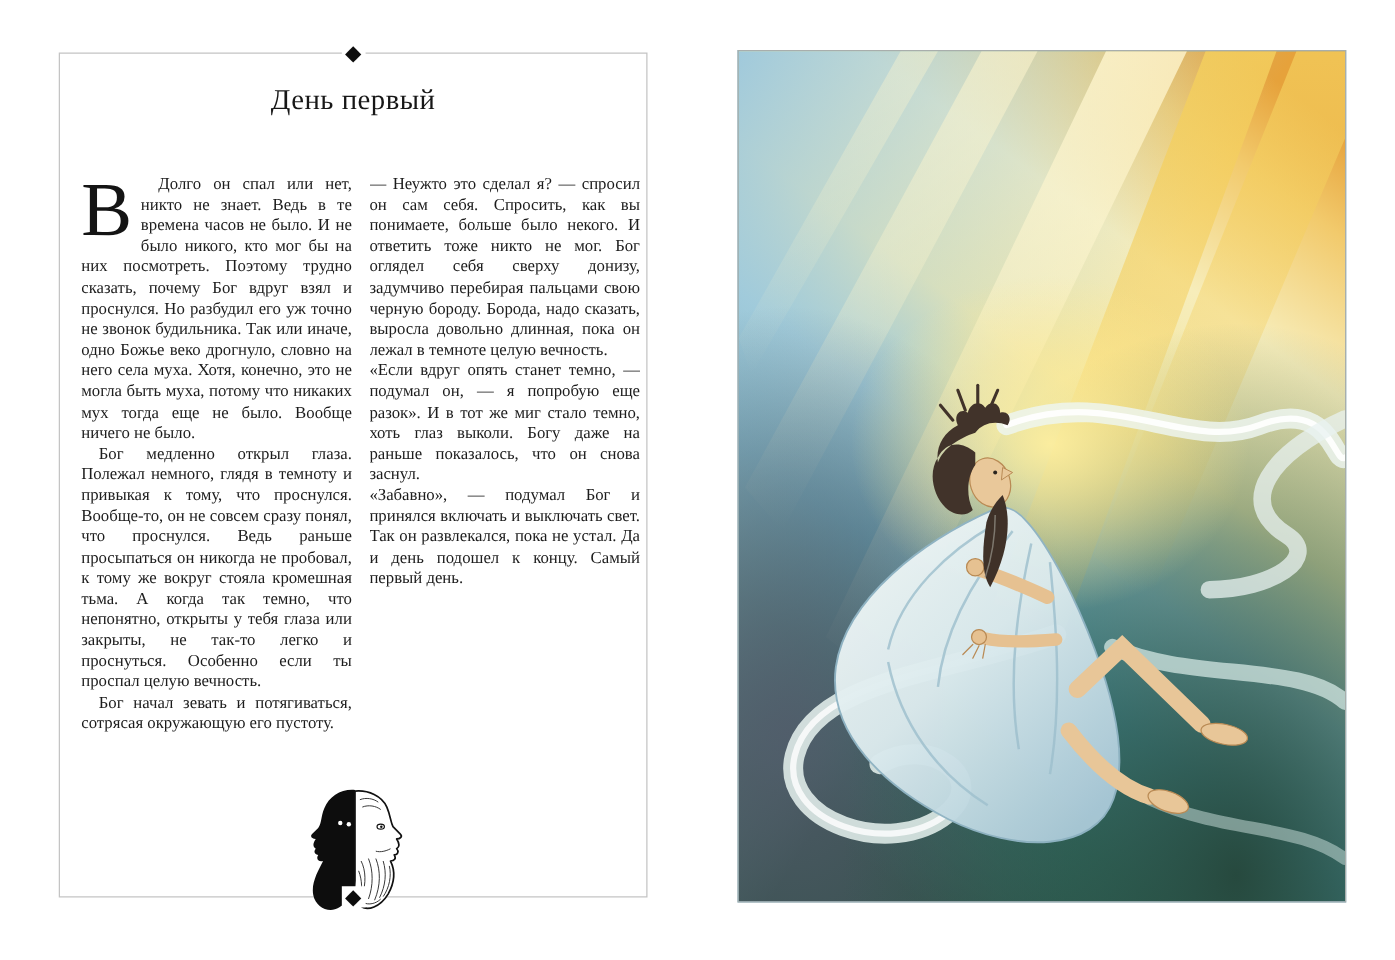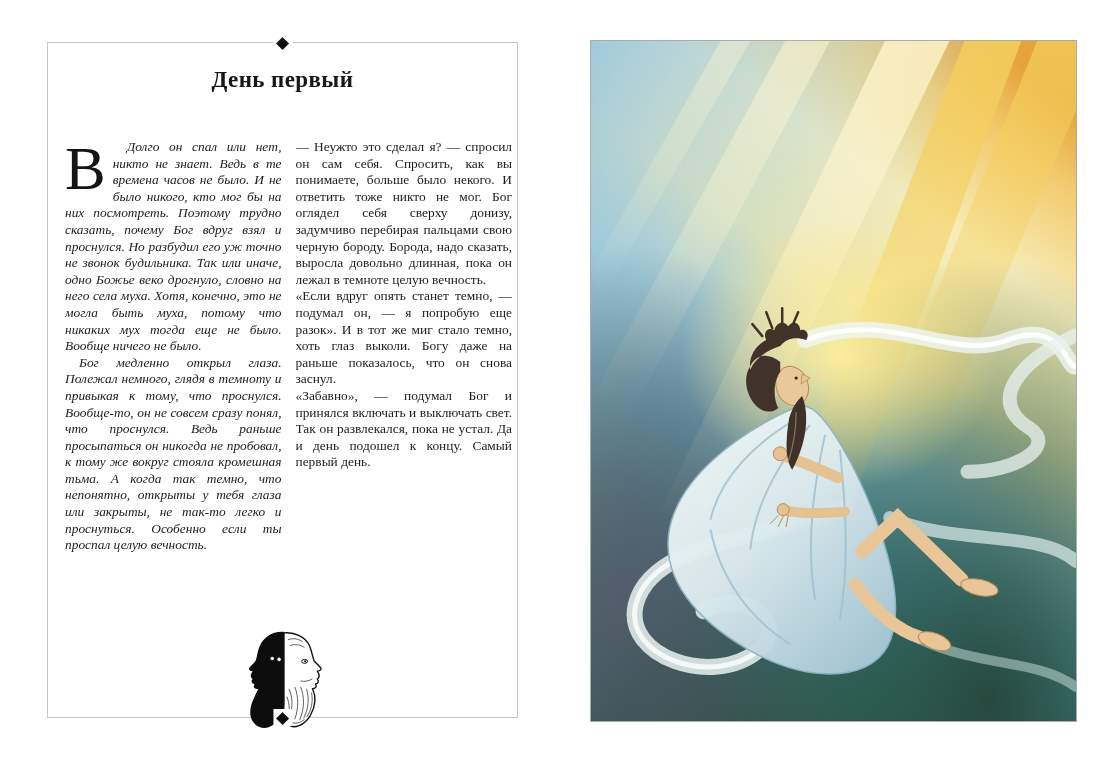--- a/index.html
+++ b/index.html
@@ -16,34 +16,34 @@
   }
   .ornament {
     position:absolute; left:50%; transform:translateX(-50%);
     font-size:17px; line-height:1; color:#0c0c0c; background:#ffffff;
     padding:0 3px; z-index:3;
   }
   .ornament.top    { top:-9px; }
   .ornament.bottom { bottom:-9px; }
 
   .chapter-title {
-    margin:24px 0 0 0; text-align:center; font-weight:bold;
+    margin:24px 0 0 0; text-align:center; font-weight:normal;
     font-size:23px; letter-spacing:0.4px; color:#171717;
   }
 
   .columns {
     position:absolute; left:17px; top:96px; width:447px; height:500px;
     display:flex; gap:14px; overflow:hidden;
   }
   .col { flex:1 1 0; overflow:hidden; }
   .para {
     margin:0; font-size:13.4px; line-height:16.6px;
     text-align:justify; hyphens:auto; -webkit-hyphens:auto;
   }
-  .para.indent { text-indent:14px;font-style:italic; }
+  .para.indent { text-indent:14px; }
   .dropcap {
     float:left; font-size:61px; line-height:56px; height:62px;
     margin:2px 7px 0 0; color:#141414;
   }
 
   .tailpiece {
     position:absolute; left:50%; bottom:-13px; transform:translateX(-50%);
     width:100px; height:102px; z-index:2;
   }
   .tailpiece svg { display:block; width:100%; height:100%; }
@@ -64,20 +64,21 @@
 
     <span class="ornament top">◆</span>
 
     <h1 class="chapter-title">День первый</h1>
 
     <div class="columns">
       <div class="col">
         <p class="para"><span class="dropcap">В</span></p>
         <p class="para indent">Долго он спал или нет, никто не знает. Ведь в те времена часов не было. И не было никого, кто мог бы на них посмотреть. Поэтому трудно сказать, почему Бог вдруг взял и проснулся. Но разбудил его уж точно не звонок будильника. Так или иначе, одно Божье веко дрогнуло, словно на него села муха. Хотя, конечно, это не могла быть муха, потому что никаких мух тогда еще не было. Вообще ничего не было.</p>
         <p class="para indent">Бог медленно открыл глаза. Полежал немного, глядя в темноту и привыкая к тому, что проснулся. Вообще-то, он не совсем сразу понял, что проснулся. Ведь раньше просыпаться он никогда не пробовал, к тому же вокруг стояла кромешная тьма. А когда так темно, что непонятно, открыты у тебя глаза или закрыты, не так-то легко и проснуться. Особенно если ты проспал целую вечность.</p>
+        <p class="para indent">Бог начал зевать и потягиваться, сотрясая окружающую его пустоту.</p>
       </div>
       <div class="col">
         <p class="para">— Неужто это сделал я? — спросил он сам себя. Спросить, как вы понимаете, больше было некого. И ответить тоже никто не мог. Бог оглядел себя сверху донизу, задумчиво перебирая пальцами свою черную бороду. Борода, надо сказать, выросла довольно длинная, пока он лежал в темноте целую вечность.</p>
         <p class="para">«Если вдруг опять станет темно, — подумал он, — я попробую еще разок». И в тот же миг стало темно, хоть глаз выколи. Богу даже на раньше показалось, что он снова заснул.</p>
         <p class="para">«Забавно», — подумал Бог и принялся включать и выключать свет. Так он развлекался, пока не устал. Да и день подошел к концу. Самый первый день.</p>
       </div>
     </div>
 
     <div class="tailpiece" role="img" aria-label="Двуликая голова: тёмный профиль, обращённый влево, и светлый бородатый профиль, обращённый вправо">
       <svg viewBox="0 0 100 104" xmlns="http://www.w3.org/2000/svg">

